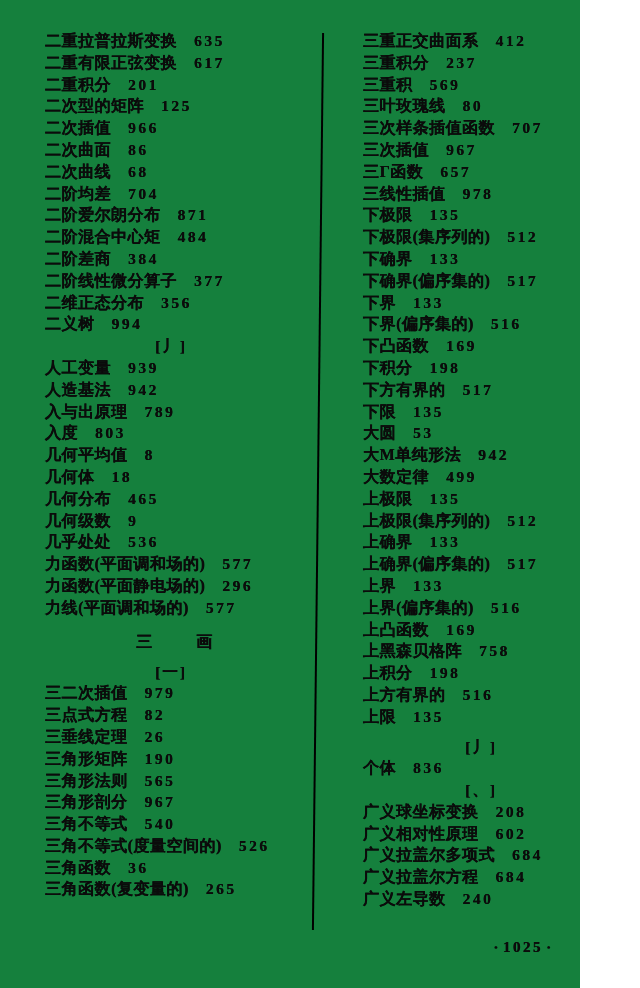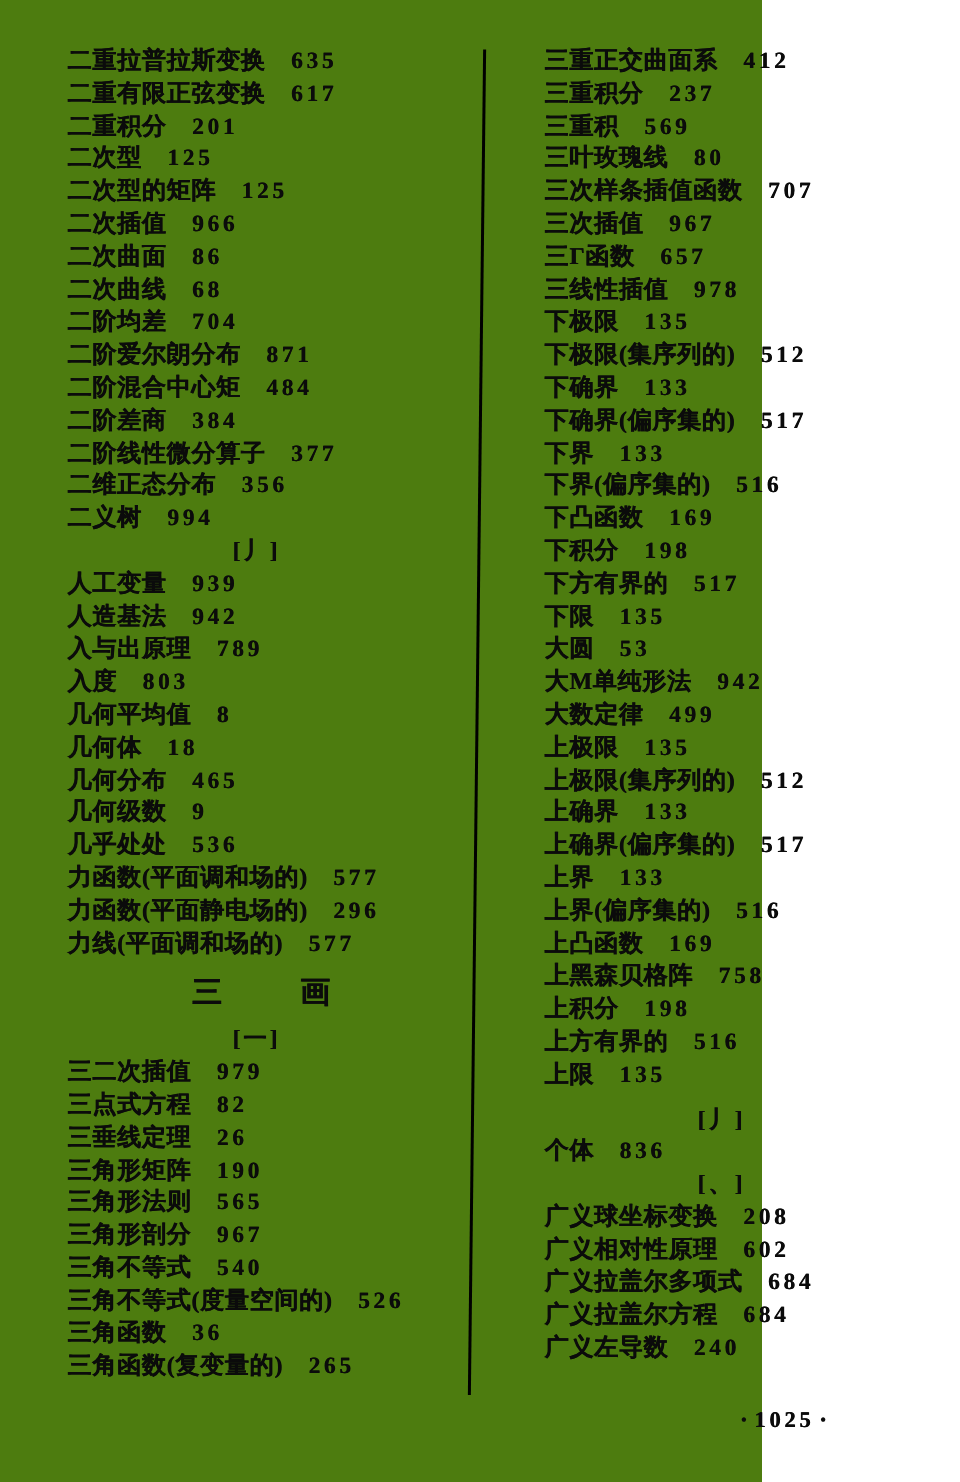--- a/index.html
+++ b/index.html
@@ -3,22 +3,22 @@
 <meta charset="utf-8">
 <style>
   html, body { margin: 0; padding: 0; }
   body {
     width: 640px; height: 988px;
     background: #ffffff;
     overflow: hidden;
   }
   .page {
     position: relative;
-    width: 508px; height: 988px;
-    background: #4d7c0f;
+    width: 580px; height: 988px;
+    background: #15803d;
     color: #0b0b0b;
     font-family: "Liberation Serif", "DejaVu Serif", serif;
     font-weight: bold;
   }
   .divider {
     position: absolute;
     left: 317px; top: 33px;
     width: 2px; height: 897px;
     background: #000;
     transform: rotate(0.65deg);
@@ -44,21 +44,21 @@
     text-align: center;
     letter-spacing: 2px;
     text-shadow: 0.3px 0 0 currentColor;
   }
   .col-left  .subhead { padding-right: 24px; }
   .col-right .subhead { padding-right: 58px; }
   .subhead.gap { margin-top: 8px; }
   .strokehead {
     margin-top: 10px; margin-bottom: 7px;
     height: 25px; line-height: 25px;
-    font-size: 20px;
+    font-size: 16px;
     text-align: center;
     letter-spacing: 4px;
     padding-right: 14px;
     text-shadow: 0.4px 0 0 currentColor;
   }
   .footer {
     position: absolute;
     top: 939px; left: 494px;
     font-size: 15px;
     letter-spacing: 1px;
@@ -69,21 +69,20 @@
 </style>
 </head>
 <body>
 
 <div class="page">
   <div class="divider"></div>
   <div class="col col-left" id="col-0">
       <div class="entry"><span class="term">二重拉普拉斯变换</span><span class="pagenum">635</span></div>
       <div class="entry"><span class="term">二重有限正弦变换</span><span class="pagenum">617</span></div>
       <div class="entry"><span class="term">二重积分</span><span class="pagenum">201</span></div>
-      <div class="entry"><span class="term">二次型</span><span class="pagenum">125</span></div>
       <div class="entry"><span class="term">二次型的矩阵</span><span class="pagenum">125</span></div>
       <div class="entry"><span class="term">二次插值</span><span class="pagenum">966</span></div>
       <div class="entry"><span class="term">二次曲面</span><span class="pagenum">86</span></div>
       <div class="entry"><span class="term">二次曲线</span><span class="pagenum">68</span></div>
       <div class="entry"><span class="term">二阶均差</span><span class="pagenum">704</span></div>
       <div class="entry"><span class="term">二阶爱尔朗分布</span><span class="pagenum">871</span></div>
       <div class="entry"><span class="term">二阶混合中心矩</span><span class="pagenum">484</span></div>
       <div class="entry"><span class="term">二阶差商</span><span class="pagenum">384</span></div>
       <div class="entry"><span class="term">二阶线性微分算子</span><span class="pagenum">377</span></div>
       <div class="entry"><span class="term">二维正态分布</span><span class="pagenum">356</span></div>

